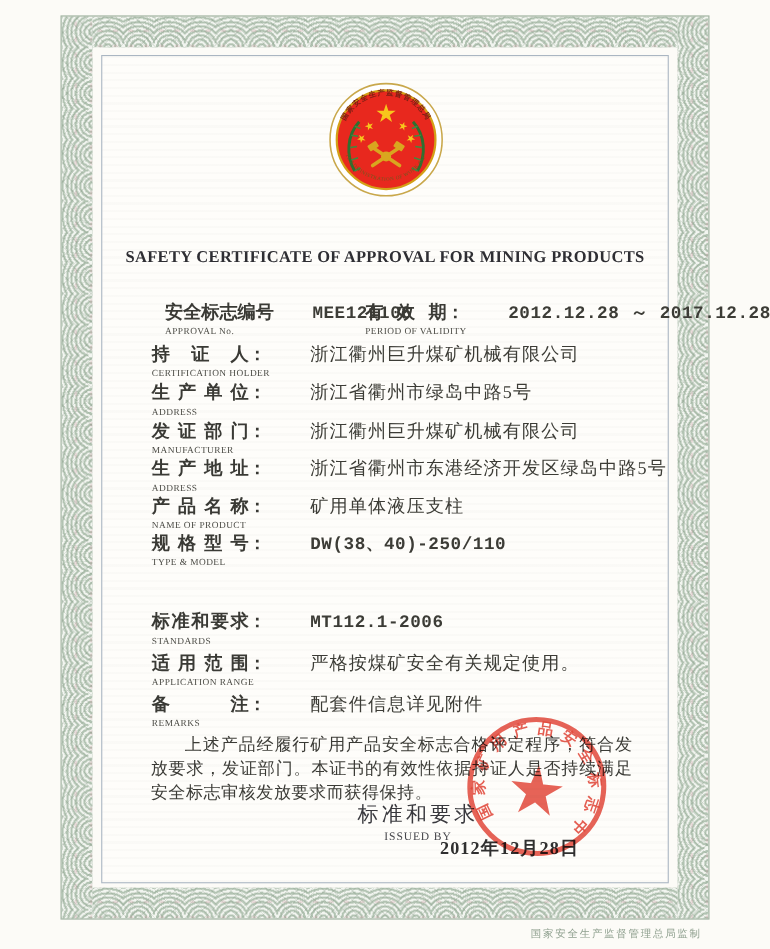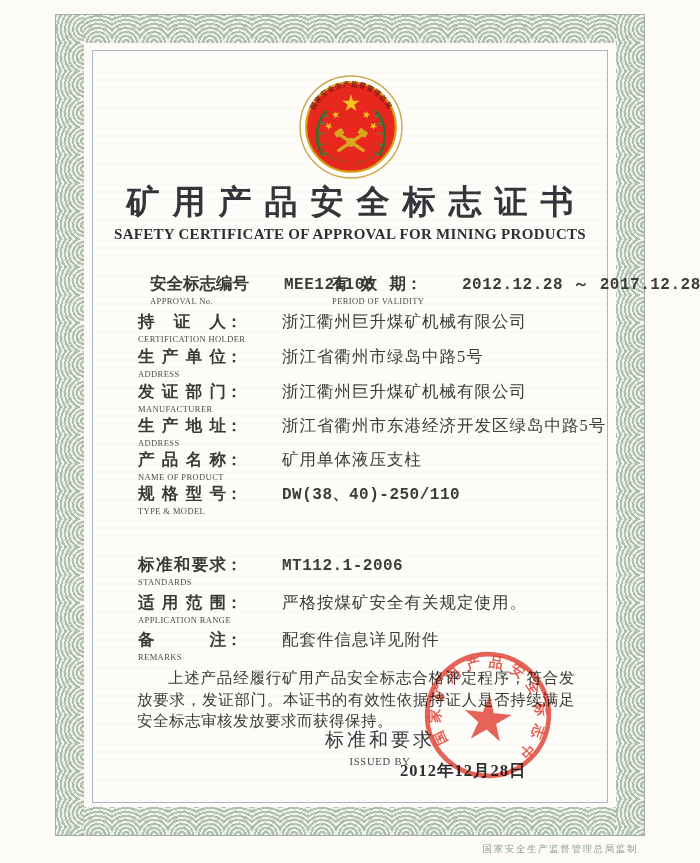--- a/index.html
+++ b/index.html
@@ -134,21 +134,20 @@
     <rect x="59" y="55" width="9" height="6" rx="1" fill="#d9a61f" transform="rotate(33 64 58)"></rect>
     <circle cx="52" cy="67" r="4.5" fill="#d9a61f"></circle>
     <text font-size="6.6" font-weight="bold" fill="#7a1f14" letter-spacing="1">
       <textPath href="#arcTop" startOffset="50%" text-anchor="middle">国家安全生产监督管理总局</textPath>
     </text>
     <text font-size="4.6" fill="#6b5b1f" letter-spacing=".4">
       <textPath href="#arcBottom" startOffset="50%" text-anchor="middle">STATE ADMINISTRATION OF WORK SAFETY</textPath>
     </text>
   </svg>
 
-  <div class="title">矿用产品安全标志证书</div>
   <div class="subtitle">SAFETY CERTIFICATE OF APPROVAL FOR MINING PRODUCTS</div>
 
   <div class="row" style="left:150px;top:273px;">
     <div class="main-line">
       <span class="lbl w78">安全标志编号</span><span class="colon">：</span>
       <span class="val val-mono">MEE121106</span>
     </div>
     <div class="sub">APPROVAL No.</div>
   </div>
   <div class="row" style="left:332px;top:273px;">

